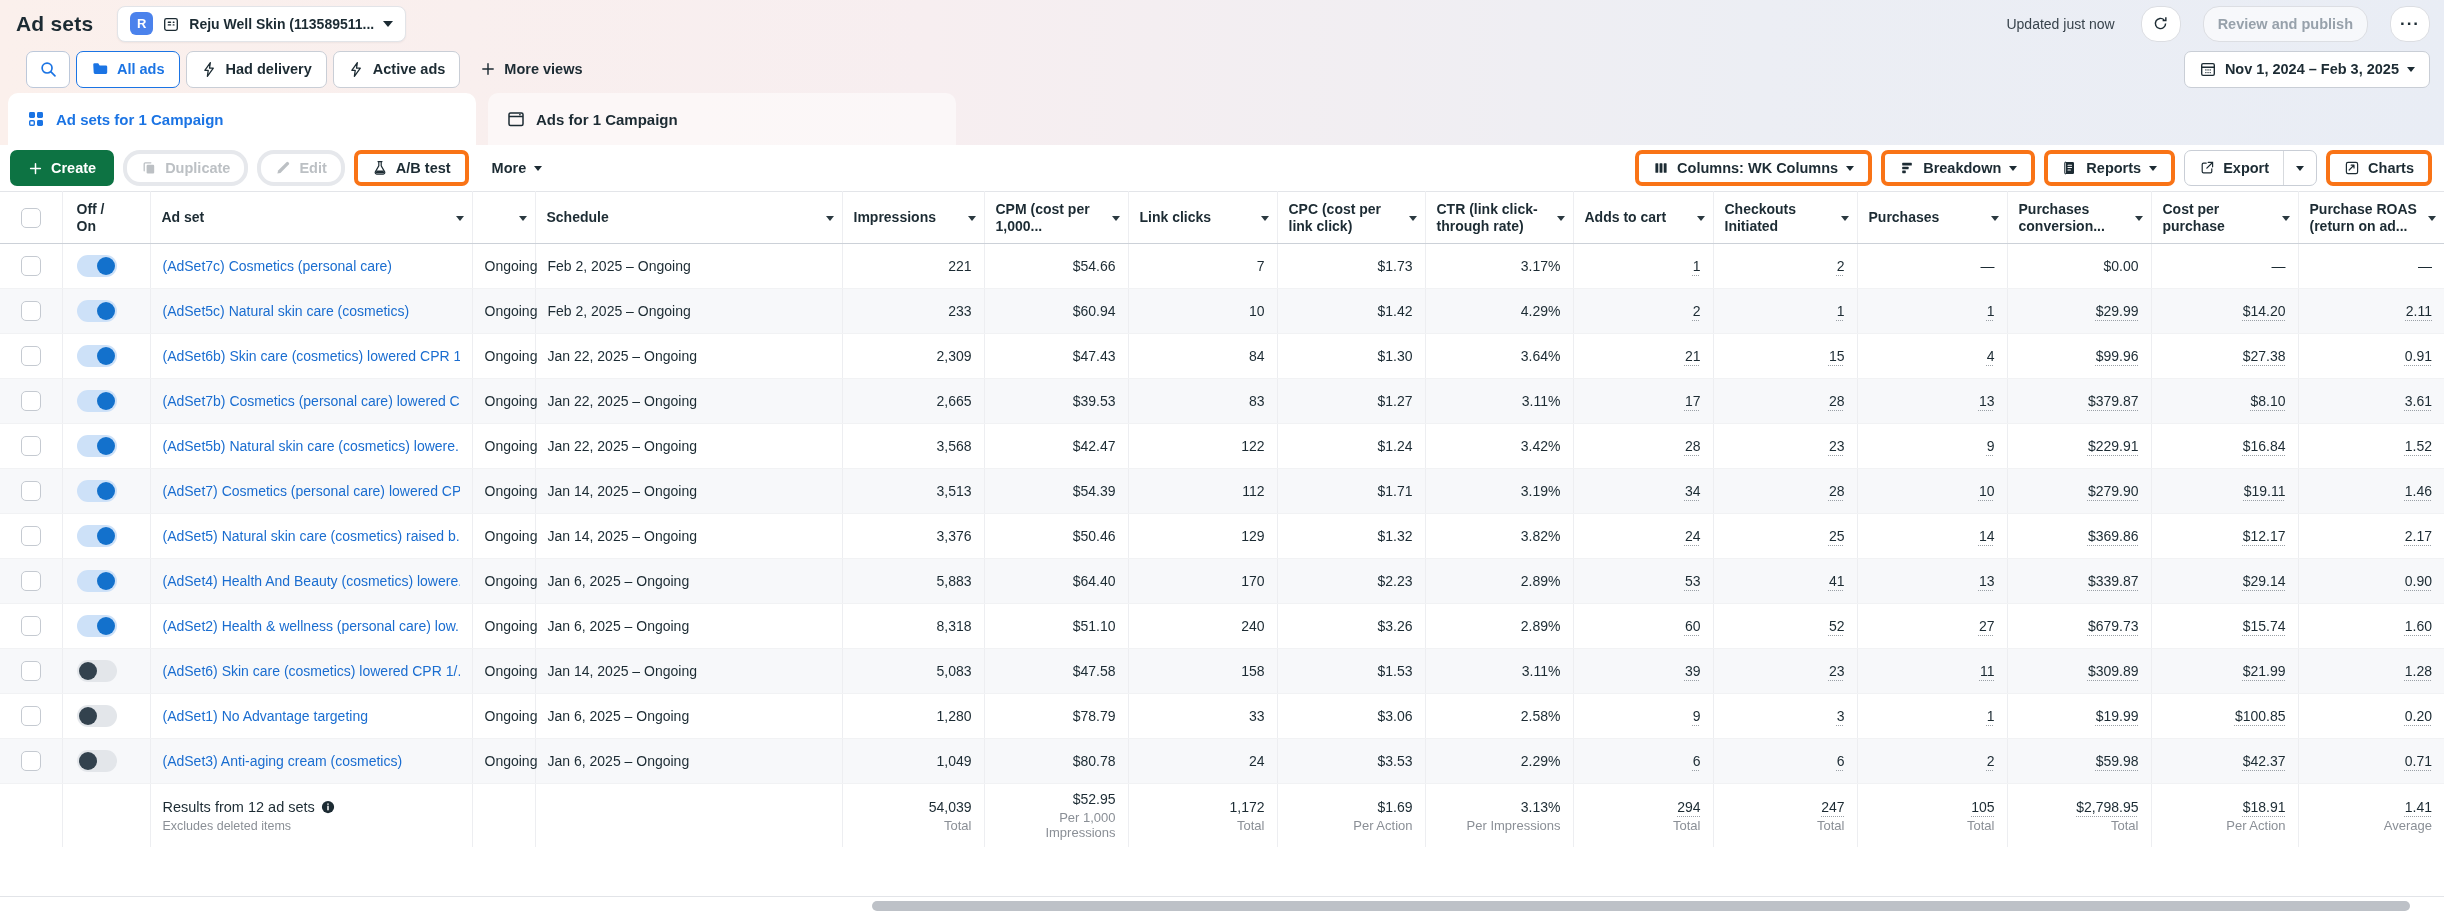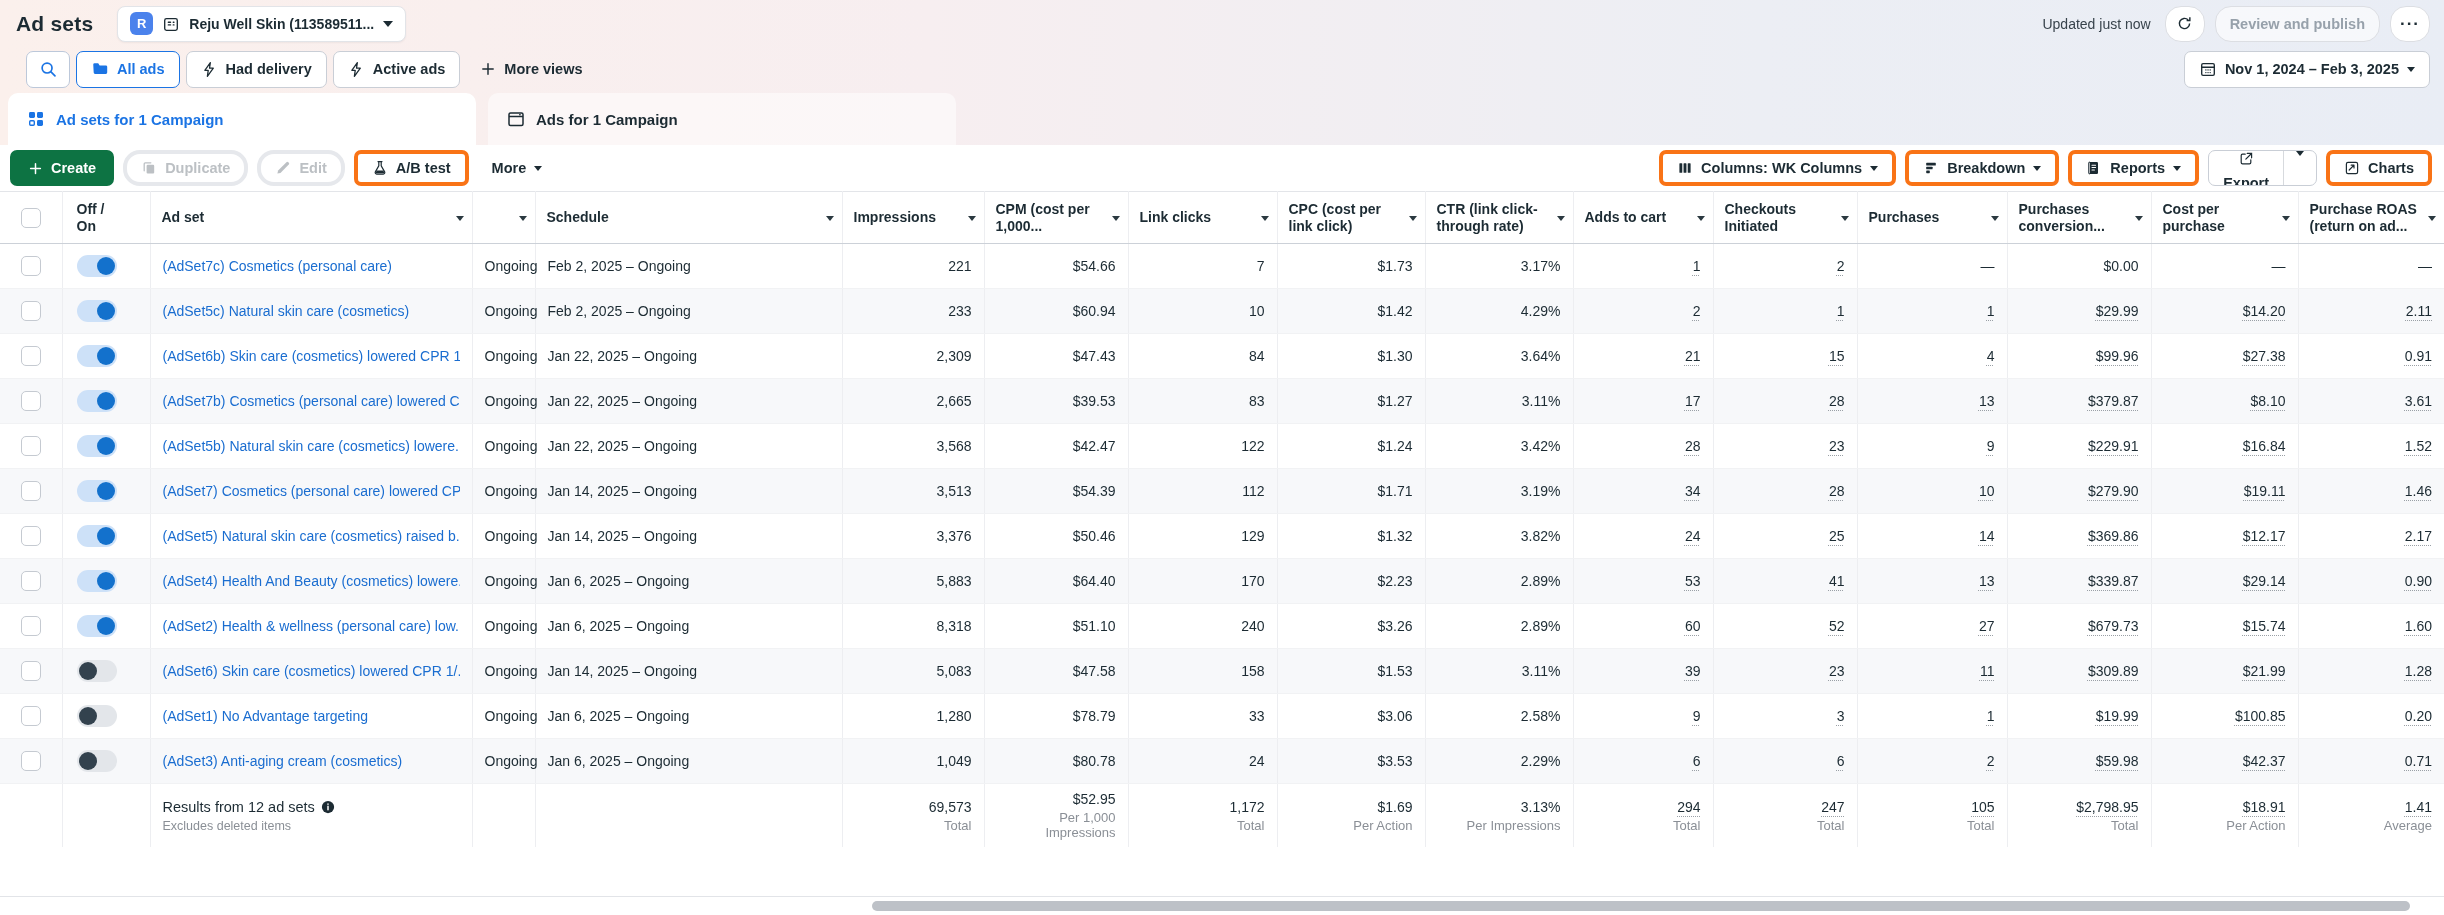--- a/index.html
+++ b/index.html
@@ -15,21 +15,21 @@
   .topbar { height:47px; display:flex; align-items:center; padding:0 14px 0 16px; flex:none; }
   .page-title { font-size:21px; font-weight:700; letter-spacing:.2px; }
   .account-chip { display:flex; align-items:center; gap:9px; background:#fff; border:1px solid #e2e4e8;
     border-radius:8px; height:36px; padding:0 12px; margin-left:24px; cursor:pointer;
     box-shadow:0 1px 2px rgba(0,0,0,.05); font-size:14px; font-weight:600; }
   .avatar { width:23px; height:23px; border-radius:6px; background:#4b82ec; color:#fff;
     display:flex; align-items:center; justify-content:center; font-size:13px; font-weight:700; }
   .icon { flex:none; display:inline-flex; }
   .caret { width:0; height:0; border-left:5px solid transparent; border-right:5px solid transparent;
     border-top:6px solid #1c2b33; display:inline-block; }
-  .topbar-right { margin-left:auto; display:flex; align-items:center; gap:10px; }
+  .topbar-right { margin-left:auto; display:flex; align-items:center; gap:22px; }
   .updated { font-size:14px; color:#38434c; margin-right:4px; }
   .tb-btn { height:36px; background:#fff; border:1px solid #dcdee3; border-radius:16px;
     display:inline-flex; align-items:center; justify-content:center; padding:0 14px; cursor:pointer;
     font-size:14.5px; font-weight:600; color:#1c2b33; }
   .tb-btn.disabled { color:#97a1ab; background:rgba(255,255,255,.6); cursor:default; }
   .tb-btn.sq { width:40px; padding:0; }
   .dots { font-size:17px; font-weight:700; letter-spacing:1px; }
 
   
   .filterbar { height:44px; display:flex; align-items:center; gap:6px; padding:0 14px 0 10px; flex:none;margin-left:16px; }
@@ -65,21 +65,21 @@
   .content { background:#fff; flex:1; display:flex; flex-direction:column; min-height:0; }
   .toolbar { height:46px; display:flex; align-items:center; gap:9px; padding:0 12px 0 10px; flex:none; }
   .t-btn { height:36px; background:#fff; border:4px solid #f97316; border-radius:7px;
     display:inline-flex; align-items:center; gap:8px; padding:0 14px; font-size:14.5px;
     font-weight:600; color:#1c2b33; cursor:pointer; }
   .t-btn.green { background:#0d7343; border-color:#0d7343; color:#fff; }
   .t-btn.disabled { color:#bcc0c4; border-color:#e6e8ec; cursor:default;border-radius:17px; }
   .t-btn.plain { border:none; background:transparent; }
   .toolbar-right { margin-left:auto; display:flex; align-items:center; gap:9px; }
   .split { display:inline-flex; height:36px; border:1px solid #c9ced6; border-radius:7px; overflow:hidden; background:#fff; }
-  .split .seg { display:inline-flex; align-items:center; gap:8px; padding:0 14px; font-size:14.5px; font-weight:600; cursor:pointer;flex-direction:column; }
+  .split .seg { display:inline-flex; align-items:center; gap:8px; padding:0 14px; font-size:14.5px; font-weight:600; cursor:pointer; }
   .split .seg + .seg { border-left:1px solid #d7dade; padding:0 12px; }
   .caret.sm { border-left-width:4.5px; border-right-width:4.5px; border-top-width:5.5px; }
 
   
   .table-wrap { flex:1; overflow:hidden; }
   table { border-collapse:collapse; table-layout:fixed; width:2444px; }
   th, td { border-right:1px solid #edeef1; }
   th:last-child, td:last-child { border-right:none; }
   thead th { height:52px; border-top:1px solid #e3e5e9; border-bottom:1px solid #ccd1d8;
     font-size:14px; font-weight:600; color:#1c2b33; text-align:left; vertical-align:middle;
@@ -622,21 +622,21 @@
                       <circle cx="8" cy="8" r="7" fill="#1c2b33"></circle>
                       <path d="M8 7.2v4M8 4.6v.2" stroke="#fff" stroke-width="1.7" stroke-linecap="round"></path>
                     </svg>
                 </span>
               </div>
               <div class="results-sub">Excludes deleted items</div>
             </td>
             <td></td>
             <td></td>
             <td>
-                <span class="foot-val">69,573</span>
+                <span class="foot-val">54,039</span>
                 <span class="foot-sub">Total</span>
               </td>
             <td>
                 <span class="foot-val">$52.95</span>
                 <span class="foot-sub">Per 1,000 Impressions</span>
               </td>
             <td>
                 <span class="foot-val">1,172</span>
                 <span class="foot-sub">Total</span>
               </td>

